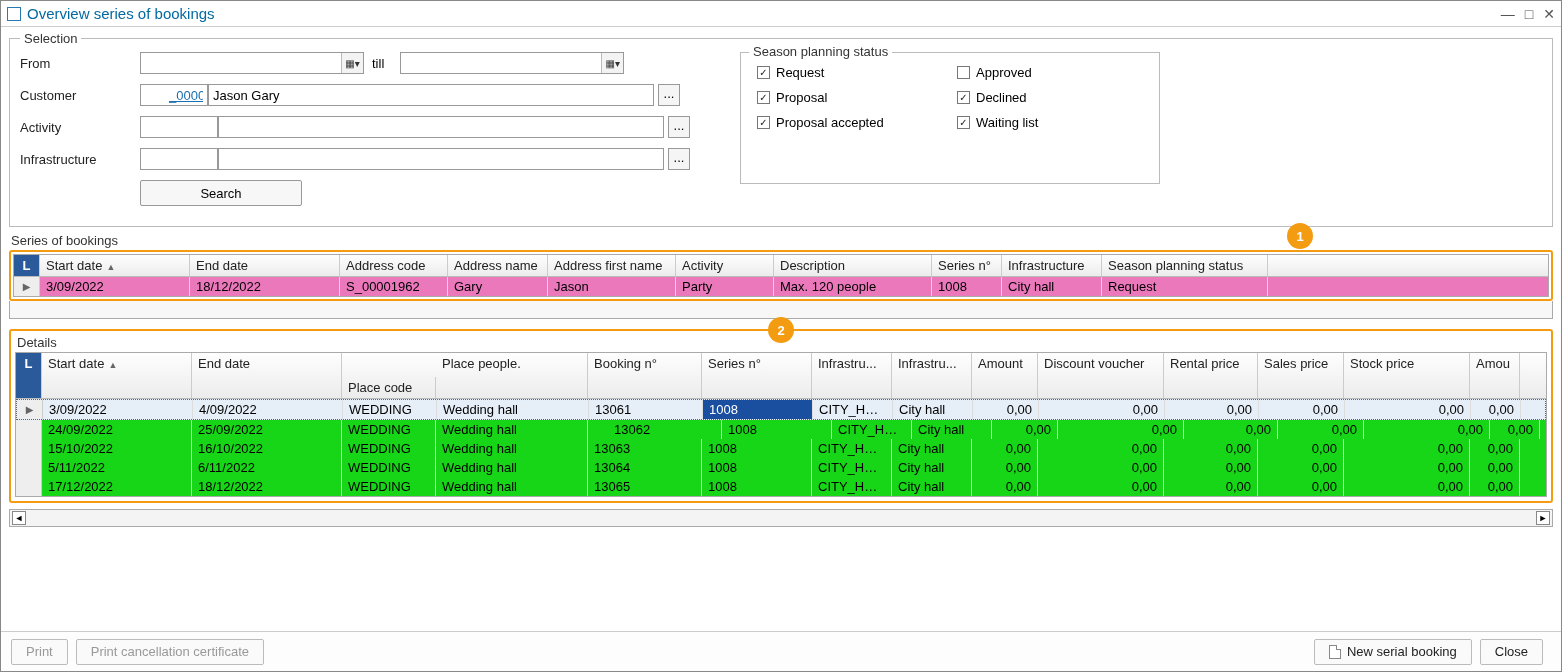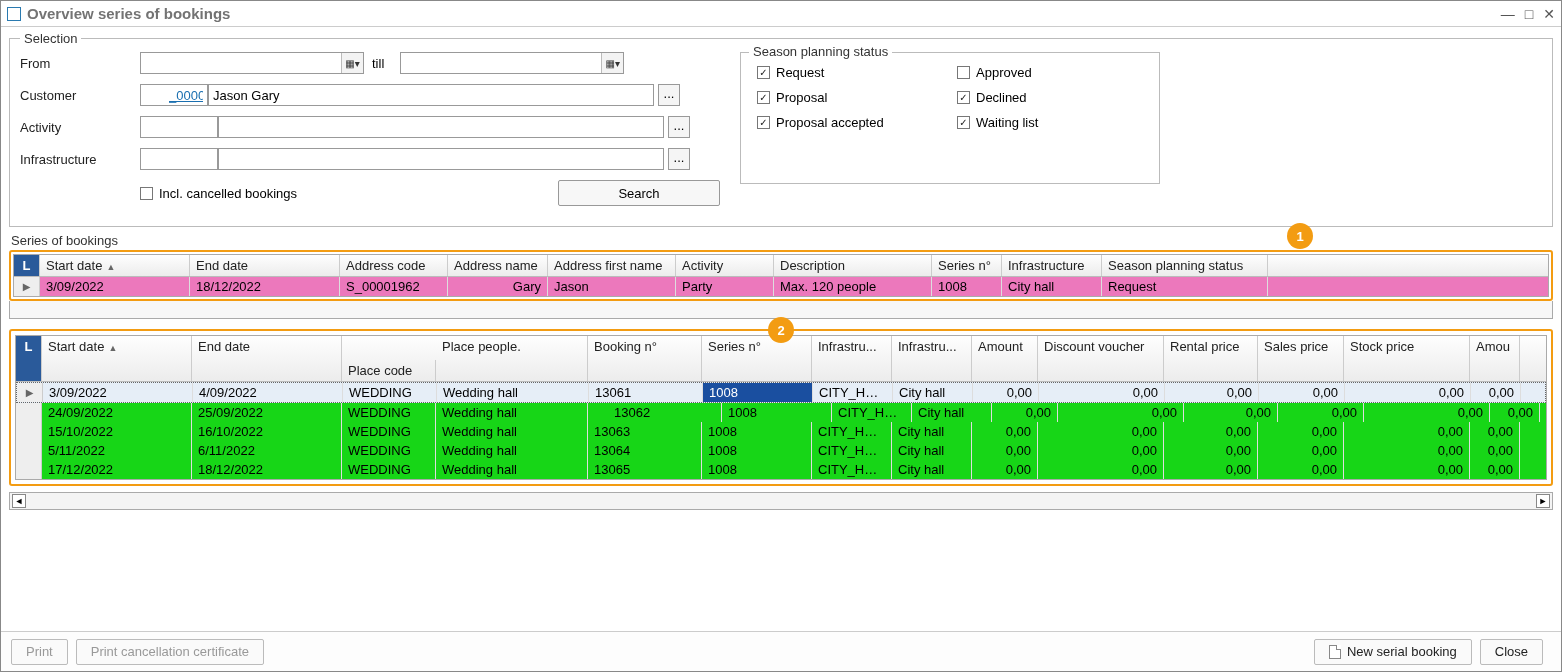--- a/index.html
+++ b/index.html
@@ -1,20 +1,20 @@
 <!DOCTYPE html>
 <html><head>
 <meta charset="utf-8">
 <style>
   * { box-sizing: border-box; font-family: "Segoe UI", Tahoma, sans-serif; font-size: 13px; }
   body { margin: 0; background: #fff; }
   .window { width: 1562px; height: 672px; border: 1px solid #888; background: #fff; position: relative; }
   .titlebar { height: 26px; display: flex; align-items: center; padding: 0 6px; border-bottom: 1px solid #ccc; }
   .title-icon { width: 14px; height: 14px; border: 1px solid #2a7ab0; margin-right: 6px; background:#fff; }
-  .title-text { color: #737373; font-size: 15px; flex: 1; font-weight: bold; }
+  .title-text { color: #0369a1; font-size: 15px; flex: 1; }
   .win-controls { display:flex; gap:10px; color:#555; }
   .win-controls span { cursor:pointer; font-size:14px; }
   .content { padding: 4px 8px 0 8px; }
   fieldset { border:1px solid #bbb; margin:0 0 6px 0; padding:6px 10px 10px 10px; }
   legend { color:#333; font-size:13px; padding:0 4px; }
   .selection-row { display:flex; align-items:center; margin-bottom:10px; }
   .sel-label { width:120px; color:#222; }
   .txt { border:1px solid #999; height:22px; padding:1px 4px; background:#fff; }
   .txt.small { width:78px; }
   .txt.long { width:446px; }
@@ -108,24 +108,20 @@
           <div class="dots-btn">...</div>
         </div>
         <div class="selection-row">
           <div class="sel-label">Infrastructure</div>
           <input class="txt small" style="width: 78px;" value="">
           <input class="txt long" value="" style="">
           <div class="dots-btn">...</div>
         </div>
         <div class="selection-row" style="align-items:center;">
           <div style="width:120px;"></div>
-          <div style="display:flex; align-items:center; flex:1;">
-            <span class="chk"></span>
-            <span>Incl. cancelled bookings</span>
-          </div>
           <button class="search-btn">Search</button>
         </div>
       </div>
 
       <div class="status-box" style="flex:0 0 420px; height:132px;">
         <div class="legend">Season planning status</div>
         <div class="status-grid" id="status-grid">
             <div class="status-item">
               <span class="chk checked"></span>
               <span>Request</span>
@@ -171,37 +167,38 @@
               <div class="gh" style="width: 70px;">Series n°</div>
               <div class="gh" style="width: 100px;">Infrastructure</div>
               <div class="gh" style="width: 166px;">Season planning status</div>
             </div>
           <div id="series-body">
               <div class="grid-row pink">
                 <div class="row-handle">▶</div>
                 <div class="gc" style="width: 150px;">3/09/2022</div>
                 <div class="gc" style="width: 150px;">18/12/2022</div>
                 <div class="gc" style="width: 108px;">S_00001962</div>
-                <div class="gc" style="width: 100px; text-align: right;">Gary</div>
+                <div class="gc" style="width: 100px;">Gary</div>
                 <div class="gc" style="width: 128px;">Jason</div>
                 <div class="gc" style="width: 98px;">Party</div>
                 <div class="gc" style="width: 158px;">Max. 120 people</div>
                 <div class="gc" style="width: 70px;">1008</div>
                 <div class="gc" style="width: 100px;">City hall</div>
                 <div class="gc" style="width: 166px;">Request</div>
               </div>
             </div>
         </div>
       </div>
       <div style="height:18px; border:1px solid #aaa; border-top:none; background:#f7f7f7;"></div>
     </div>
 
     <div class="section-wrap" style="margin-top:10px;">
       <div class="badge" style="top:-12px; left:50%; transform:translateX(-50%);">2</div>
       <div class="outline-box" style="padding:4px;">
+        <div class="section-title" style="margin-top:0;">Details</div>
         <div class="grid-wrap">
           <div class="grid-head" id="details-head">
               <div class="gh-l">L</div>
               <div class="gh" style="width: 150px;">Start date<span class="sort-arrow">▲</span></div>
               <div class="gh" style="width: 150px;">End date</div>
               <div class="gh" style="width: 94px; margin-top: 24px;">Place code</div>
               <div class="gh" style="width: 152px;">Place people.</div>
               <div class="gh" style="width: 114px;">Booking n°</div>
               <div class="gh" style="width: 110px;">Series n°</div>
               <div class="gh" style="width: 80px;">Infrastru...</div>

